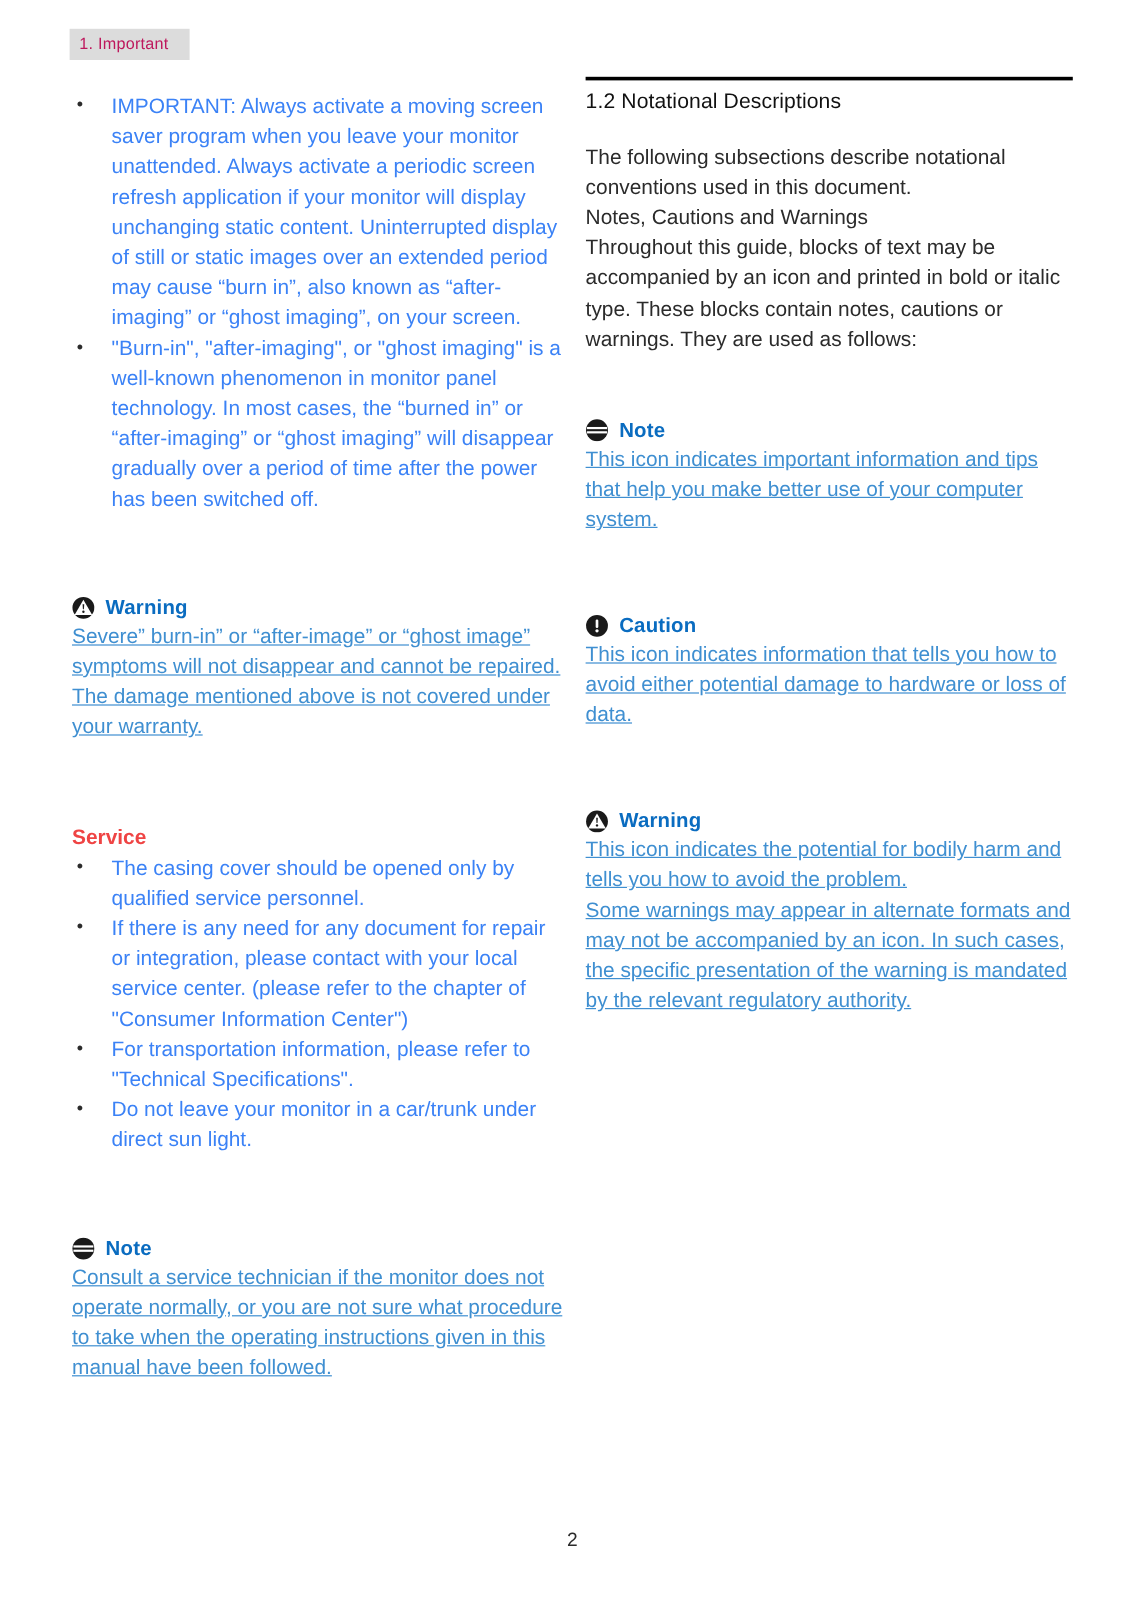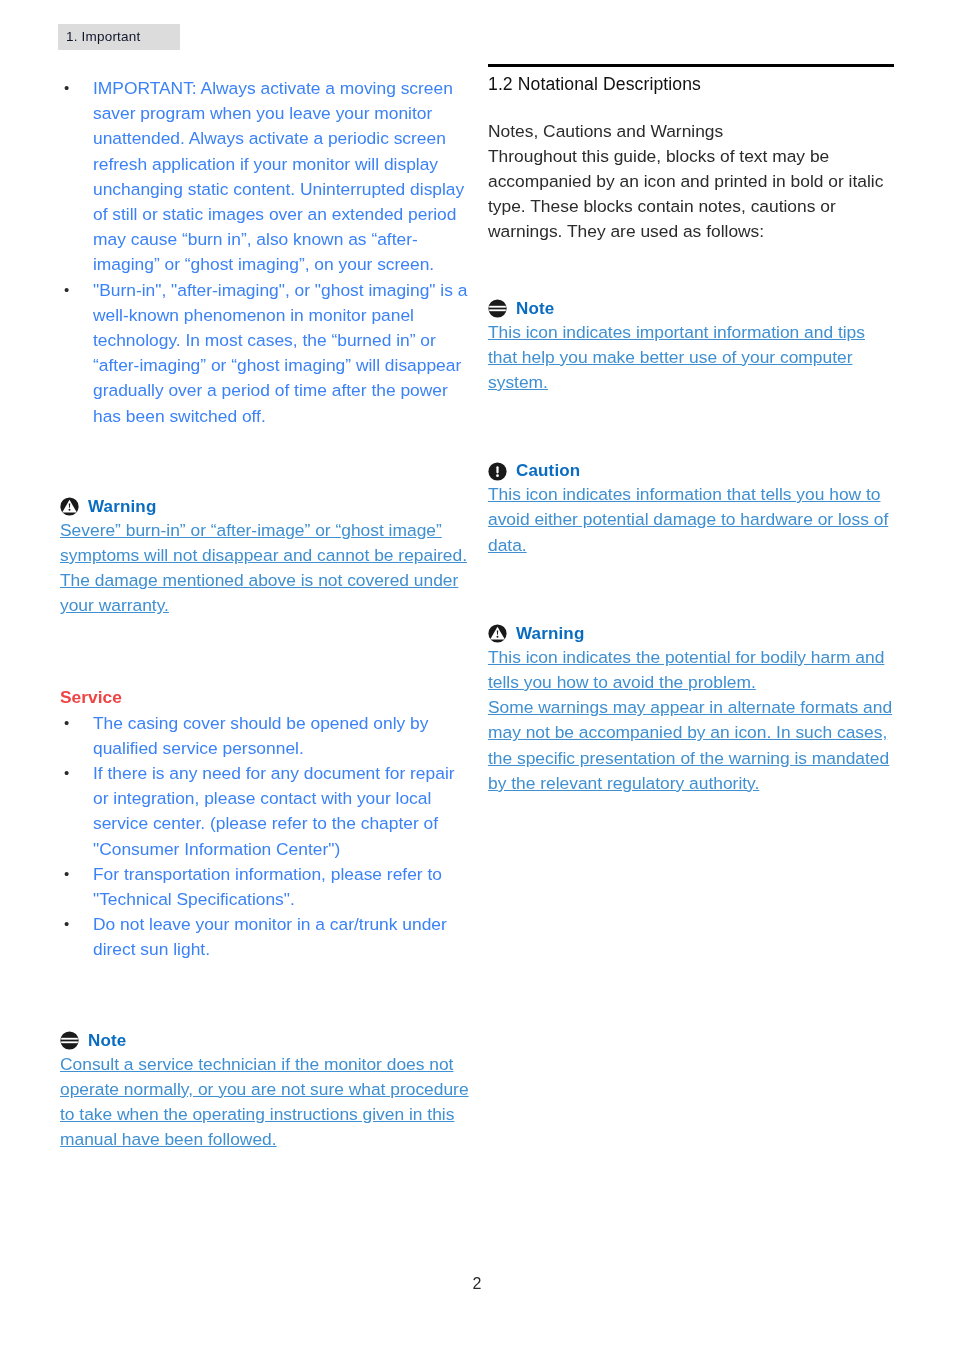--- a/index.html
+++ b/index.html
@@ -15,24 +15,24 @@
     position: relative;
     overflow: hidden;
     -webkit-font-smoothing: antialiased;
   }
 
   
   .header-tab {
     position: absolute;
     left: 58px;
     top: 24px;
-    width: 122px;
+    width: 100px;
     height: 26px;
     background: #dcdcdc;
-    color: #0f172a;
+    color: #be185d;
     font-size: 13.5px;
     line-height: 26px;
     padding-left: 8px;
     box-sizing: border-box;
     letter-spacing: 0.2px;
   }
 
   
   .page {
     position: absolute;
@@ -220,20 +220,21 @@
 
   </div>
 
   <div class="col-right">
 
     <div class="rule"></div>
 
     <div class="section-title">1.2 Notational Descriptions</div>
 
     <div class="body-text">
+      <div>The following subsections describe notational conventions used in this document.</div>
       <div>Notes, Cautions and Warnings</div>
       <div>Throughout this guide, blocks of text may be accompanied by an icon and printed in bold or italic type. These blocks contain notes, cautions or warnings. They are used as follows:</div>
     </div>
 
     <div class="gap-lg"></div>
 
     <div class="callout">
       <div class="callout-head">
         <svg class="ico" viewBox="0 0 24 24">
           <circle cx="12" cy="12" r="11.5" fill="#1a1a1a"></circle>

